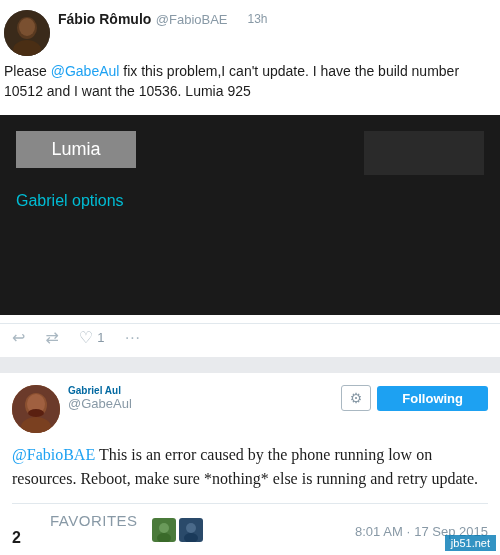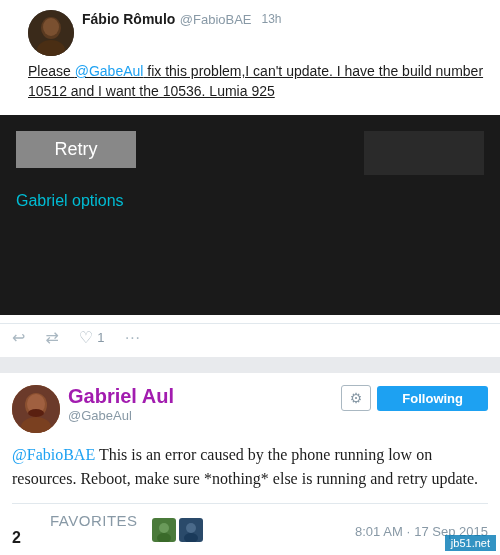--- a/index.html
+++ b/index.html
@@ -11,21 +11,21 @@
       overflow: hidden;
     }
 
     .tweet-card {
       background: #fff;
       margin-bottom: 8px;
     }
 
     
     .tweet-top {
-      padding: 10px 12px 6px 28px;
+      padding: 10px 12px 6px 4px;
     }
 
     .tweet-header {
       display: flex;
       align-items: flex-start;
       margin-bottom: 6px;
     }
 
     .avatar {
       width: 46px;
@@ -57,21 +57,20 @@
       color: #8899a6;
       margin-left: auto;
       white-space: nowrap;
     }
 
     .tweet-text {
       font-size: 14px;
       color: #1c1c1c;
       line-height: 1.4;
       margin-bottom: 8px;
-      text-decoration: underline;
     }
 
     .tweet-text .mention {
       color: #1da1f2;
     }
 
     
     .tweet-image {
       width: 100%;
       background: #1a1a1a;
@@ -184,22 +183,22 @@
       border: none;
       border-radius: 3px;
       padding: 5px 25px;
       font-size: 13px;
       font-weight: bold;
       cursor: pointer;
     }
 
     .gabriel-name {
       font-weight: bold;
-      font-size: 20px;
-      color: #a21caf;
+      font-size: 10px;
+      color: #0369a1;
     }
 
     .gabriel-username {
       font-size: 13px;
       color: #8899a6;
     }
 
     .gabriel-tweet-text {
       font-size: 16px;
       color: #1c1c1c;
@@ -296,32 +295,32 @@
           <ellipse cx="23" cy="18" rx="10" ry="11" fill="#5a3a20"></ellipse>
           <ellipse cx="23" cy="40" rx="14" ry="10" fill="#4a2e14"></ellipse>
           <ellipse cx="23" cy="17" rx="8" ry="9" fill="#7a5030"></ellipse>
         </svg>
       </div>
       <div class="user-info">
         <div class="name-time-row">
           <span class="display-name">Fábio Rômulo</span>
           &nbsp;
           <span class="username">@FabioBAE</span>
-          <span class="tweet-time" style="margin-left:10px;text-align:center;">13h</span>
+          <span class="tweet-time" style="margin-left:20px;text-align:center;">13h</span>
         </div>
       </div>
     </div>
     <div class="tweet-text">
       Please <span class="mention">@GabeAul</span> fix this problem,I can't update. I have the build number 10512 and I want the 10536. Lumia 925
     </div>
   </div>
 
   <div class="tweet-image">
     <div style="display:flex; align-items:flex-start; gap:16px;">
-      <div class="retry-btn">Retry</div>
+      <div class="retry-btn">Lumia</div>
       <div class="dark-block"></div>
     </div>
     <div class="advanced-options">Gabriel options</div>
   </div>
 
   <div class="tweet-actions">
     <div class="action-btn">
       <span class="action-icon">↩</span>
     </div>
     <div class="action-btn">

